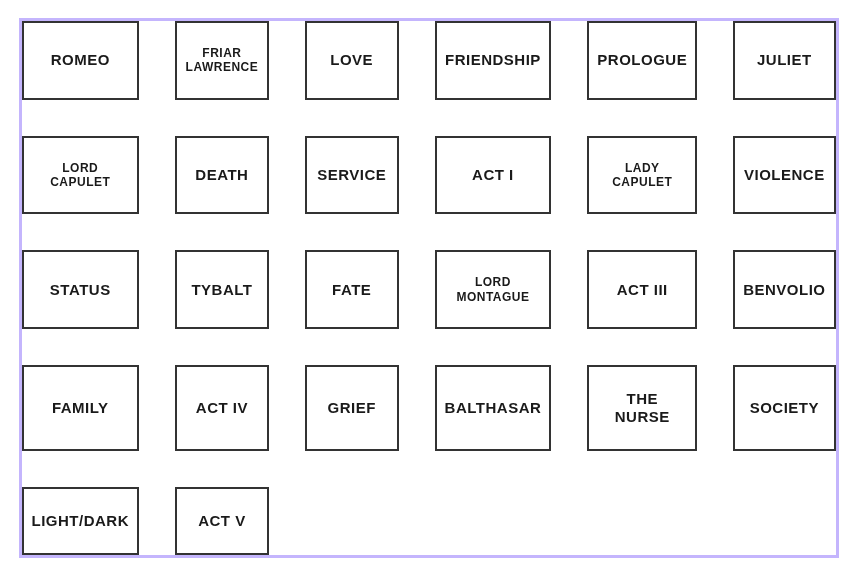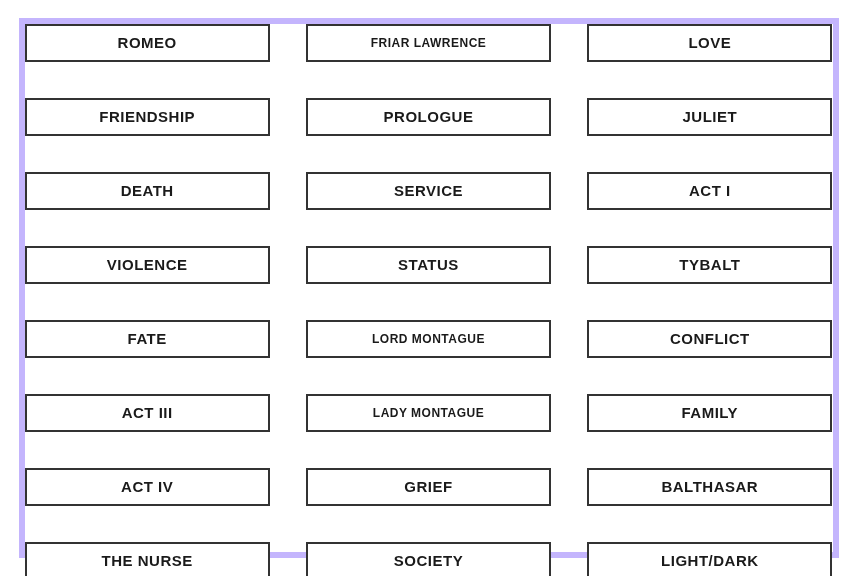--- a/index.html
+++ b/index.html
@@ -12,23 +12,23 @@
       background: #ffffff;
       display: flex;
       justify-content: center;
       align-items: center;
       width: 857px;
       height: 576px;
       font-family: 'Arial Black', 'Arial Bold', sans-serif;
     }
 
     .grid-container {
-      border: 6px solid #c4b5fd;
+      border: 3px solid #c4b5fd;
       display: grid;
-      grid-template-columns: repeat(3, 1fr);
+      grid-template-columns: repeat(6, 1fr);
       width: 820px;
       height: 540px;
       gap: 36px;
     }
 
     .cell {
       border: 2px solid #333;
       display: flex;
       align-items: center;
       justify-content: center;
@@ -68,51 +68,54 @@
     <div class="cell">
       <span>FRIENDSHIP</span>
     </div>
     <div class="cell">
       <span>PROLOGUE</span>
     </div>
     <div class="cell">
       <span>JULIET</span>
     </div>
     <div class="cell">
+      <span class="small">LORD CAPULET</span>
+    </div>
+    <div class="cell">
       <span>DEATH</span>
     </div>
     <div class="cell">
       <span>SERVICE</span>
     </div>
     <div class="cell">
       <span>ACT I</span>
+    </div>
+    <div class="cell">
+      <span class="small">LADY CAPULET</span>
     </div>
     <div class="cell">
       <span>VIOLENCE</span>
     </div>
     <div class="cell">
       <span>STATUS</span>
     </div>
     <div class="cell">
       <span>TYBALT</span>
     </div>
     <div class="cell">
       <span>FATE</span>
     </div>
     <div class="cell">
       <span class="small">LORD MONTAGUE</span>
     </div>
     <div class="cell">
-      <span>CONFLICT</span>
-    </div>
-    <div class="cell">
       <span>ACT III</span>
     </div>
     <div class="cell">
-      <span class="small">LADY MONTAGUE</span>
+      <span>BENVOLIO</span>
     </div>
     <div class="cell">
       <span>FAMILY</span>
     </div>
     <div class="cell">
       <span>ACT IV</span>
     </div>
     <div class="cell">
       <span>GRIEF</span>
     </div>

